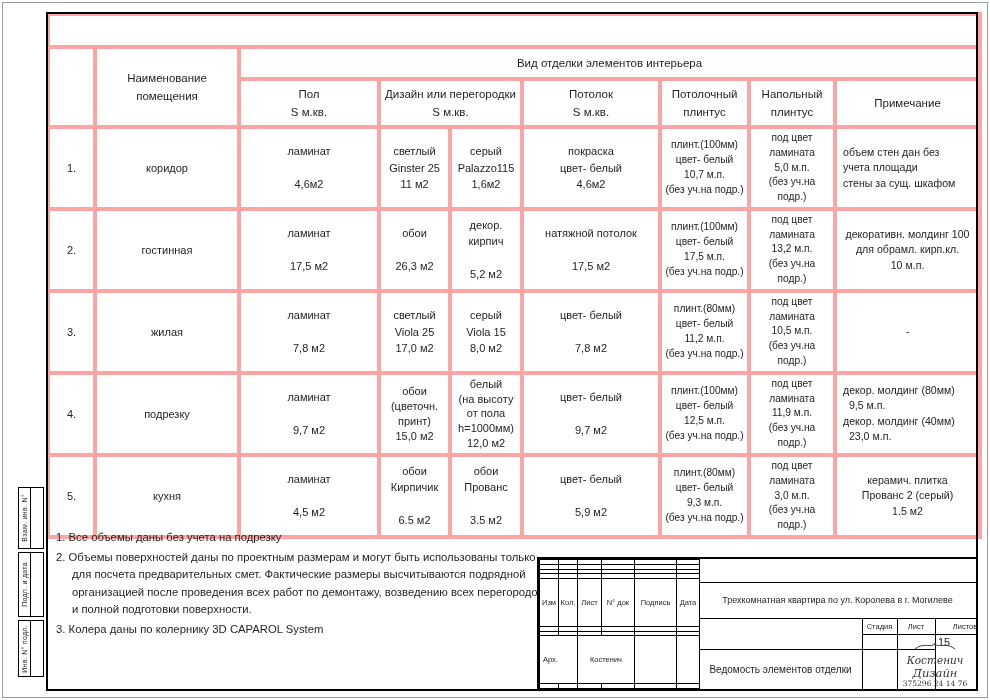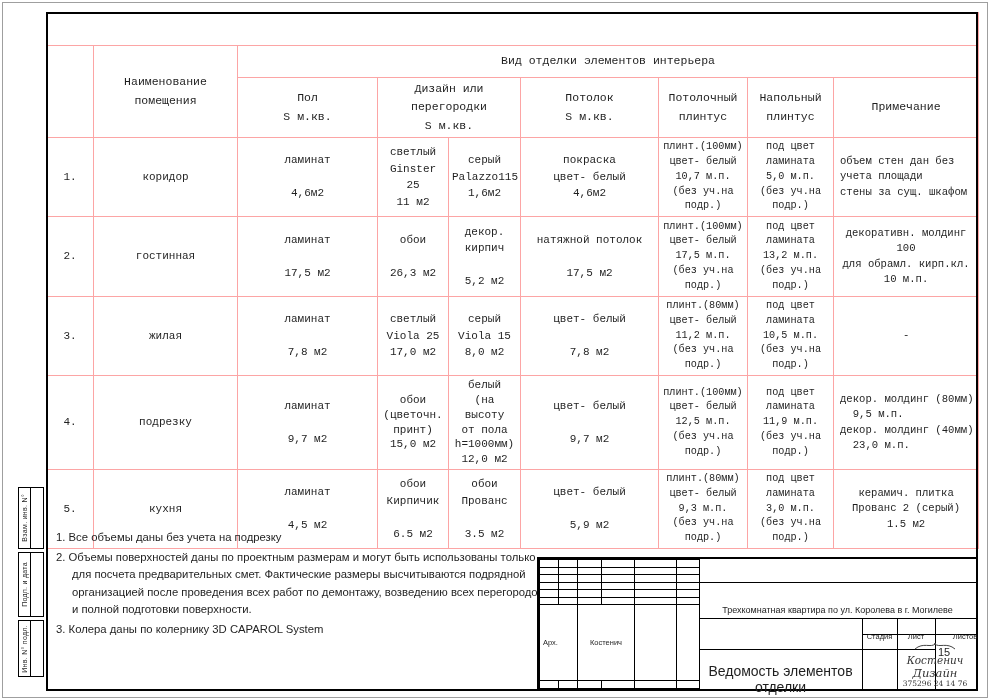--- a/index.html
+++ b/index.html
@@ -11,22 +11,22 @@
   .outer-border { position:absolute; left:2px; top:2px; right:2px; bottom:2px; border:1px solid #9f9f9f; }
   .frame { position:absolute; left:46px; top:12px; width:932px; height:679px; border:2px solid #000; pointer-events:none; z-index:5; }
 
   
   .spec-table {
     position:absolute; left:46px; top:12px; width:932px;
     border-collapse:collapse; table-layout:fixed;
     font-size:11px; line-height:1.5; color:#1f1f1f;
   }
   .spec-table td {
-    border:1px solid #fca5a5; text-align:center; vertical-align:middle;
-    white-space:pre-line; padding:2px 3px; overflow:hidden;font-family:Liberation Mono, monospace;
+    border:4px solid #fca5a5; text-align:center; vertical-align:middle;
+    white-space:pre-line; padding:2px 3px; overflow:hidden;
   }
   .spec-table td.hdr { font-size:11.5px; line-height:1.6; }
   .spec-table td.cpfp { font-size:10.2px; line-height:1.45; }
   .spec-table td.note { font-size:10.6px; line-height:1.45; }
   .spec-table td.note.left { text-align:left; padding-left:6px; }
 
   
   .notes { position:absolute; left:56px; top:529px; width:520px; font-size:11.3px; line-height:1.55; }
   .note-item { white-space:pre-line; padding-left:16px; text-indent:-16px; margin-bottom:2px; }
 
@@ -34,23 +34,23 @@
   .mbox { position:absolute; left:18px; width:26px; border:1px solid #000; display:flex; background:#fff; }
   .mbox .lab { width:12px; border-right:1px solid #000; display:flex; align-items:center; justify-content:center; }
   .mbox .lab span { writing-mode:vertical-rl; transform:rotate(180deg); font-size:7px; white-space:nowrap; letter-spacing:.3px; }
   .mbox .blank { flex:1; }
 
   
   .stamp { position:absolute; left:537px; top:557px; width:441px; height:134px; border:2px solid #000; background:#fff; z-index:6; }
   .stamp-left { position:absolute; left:0; top:0; width:160px; height:130px; border-collapse:collapse; table-layout:fixed; }
   .stamp-left td { border:1px solid #000; text-align:center; vertical-align:middle; font-size:7.5px; padding:0 1px; overflow:hidden; white-space:nowrap; }
   .stamp-left td.tl { text-align:left; padding-left:3px; }
-  .sr { position:absolute; display:flex; align-items:center; justify-content:center; text-align:center; white-space:pre-line;margin-top:10px; }
+  .sr { position:absolute; display:flex; align-items:center; justify-content:center; text-align:left; white-space:pre-line; }
   .sr.project { font-size:9px; padding:0 6px; }
-  .sr.doctitle { font-size:14px; }
+  .sr.doctitle { font-size:10px; }
   .sr.small { font-size:7.5px; }
   .sr.num { font-size:11px; }
   .hl { position:absolute; height:1px; background:#000; }
   .vl { position:absolute; width:1px; background:#000; }
 
   .logo { position:absolute; left:354px; top:78px; width:84px; height:52px; z-index:8;
           text-align:center; font-family:"DejaVu Serif", serif; font-style:italic; color:#333; line-height:1.12; }
   .logo-name { font-size:10.5px; }
   .logo-type { font-size:11.5px; }
   .logo-phone { font-size:7.5px; font-style:normal; }
@@ -305,20 +305,28 @@
           </tr>
       <tr>
             <td></td>
             <td></td>
             <td></td>
             <td></td>
             <td></td>
             <td></td>
           </tr>
       <tr>
+        <td>Изм</td>
+        <td>Кол.</td>
+        <td>Лист</td>
+        <td>N° док</td>
+        <td>Подпись</td>
+        <td>Дата</td>
+      </tr>
+      <tr>
             <td></td>
             <td></td>
             <td></td>
             <td></td>
             <td></td>
             <td></td>
           </tr>
       <tr>
             <td></td>
             <td></td>

